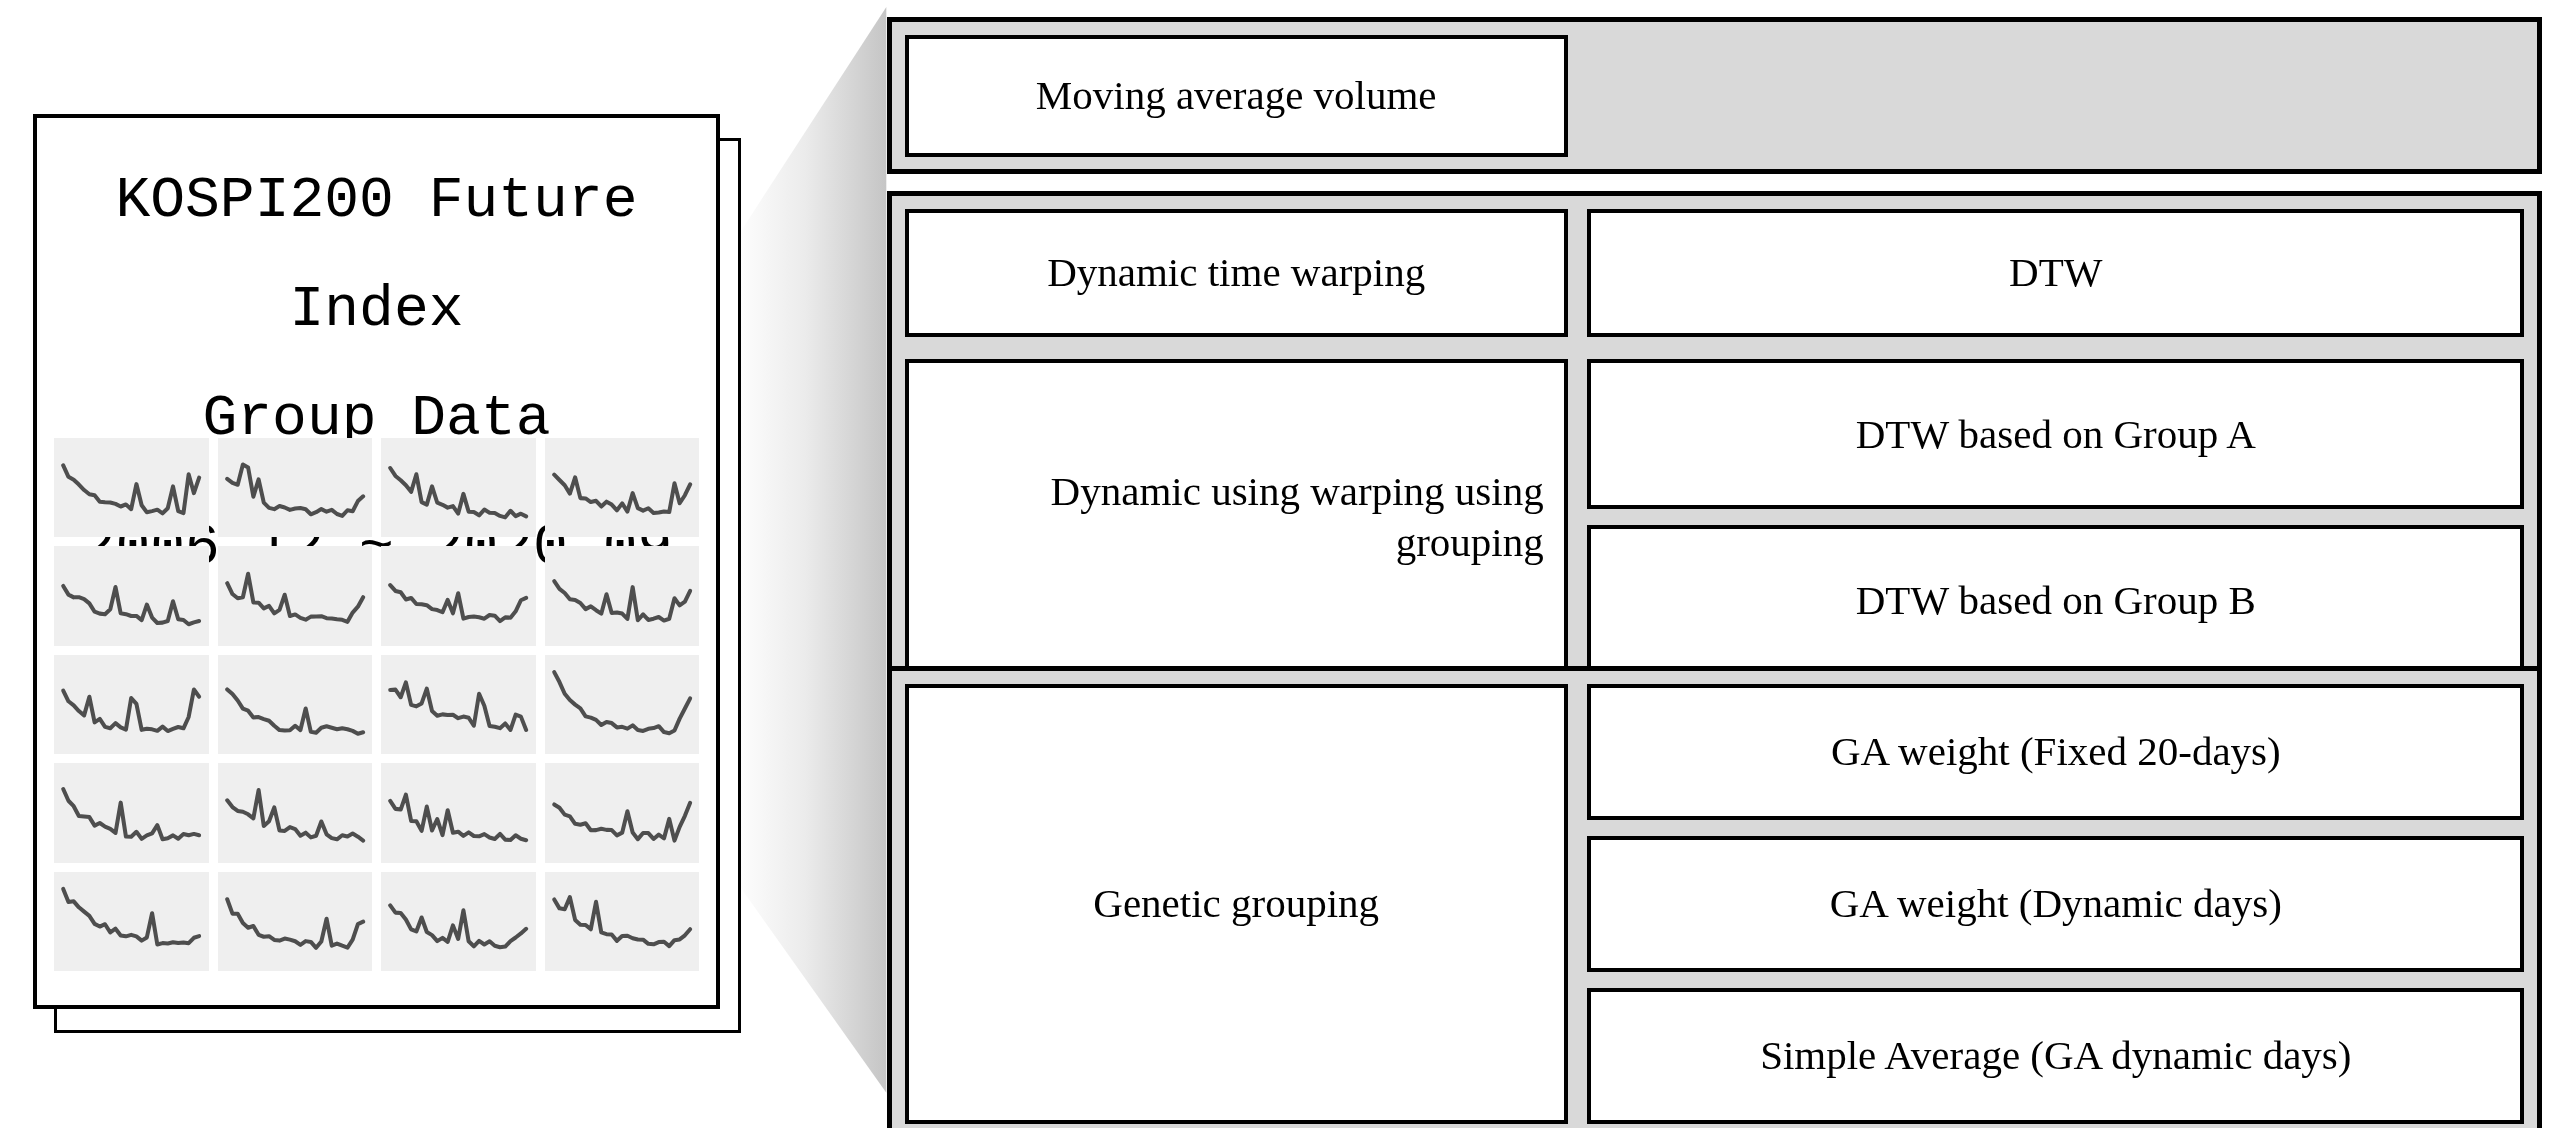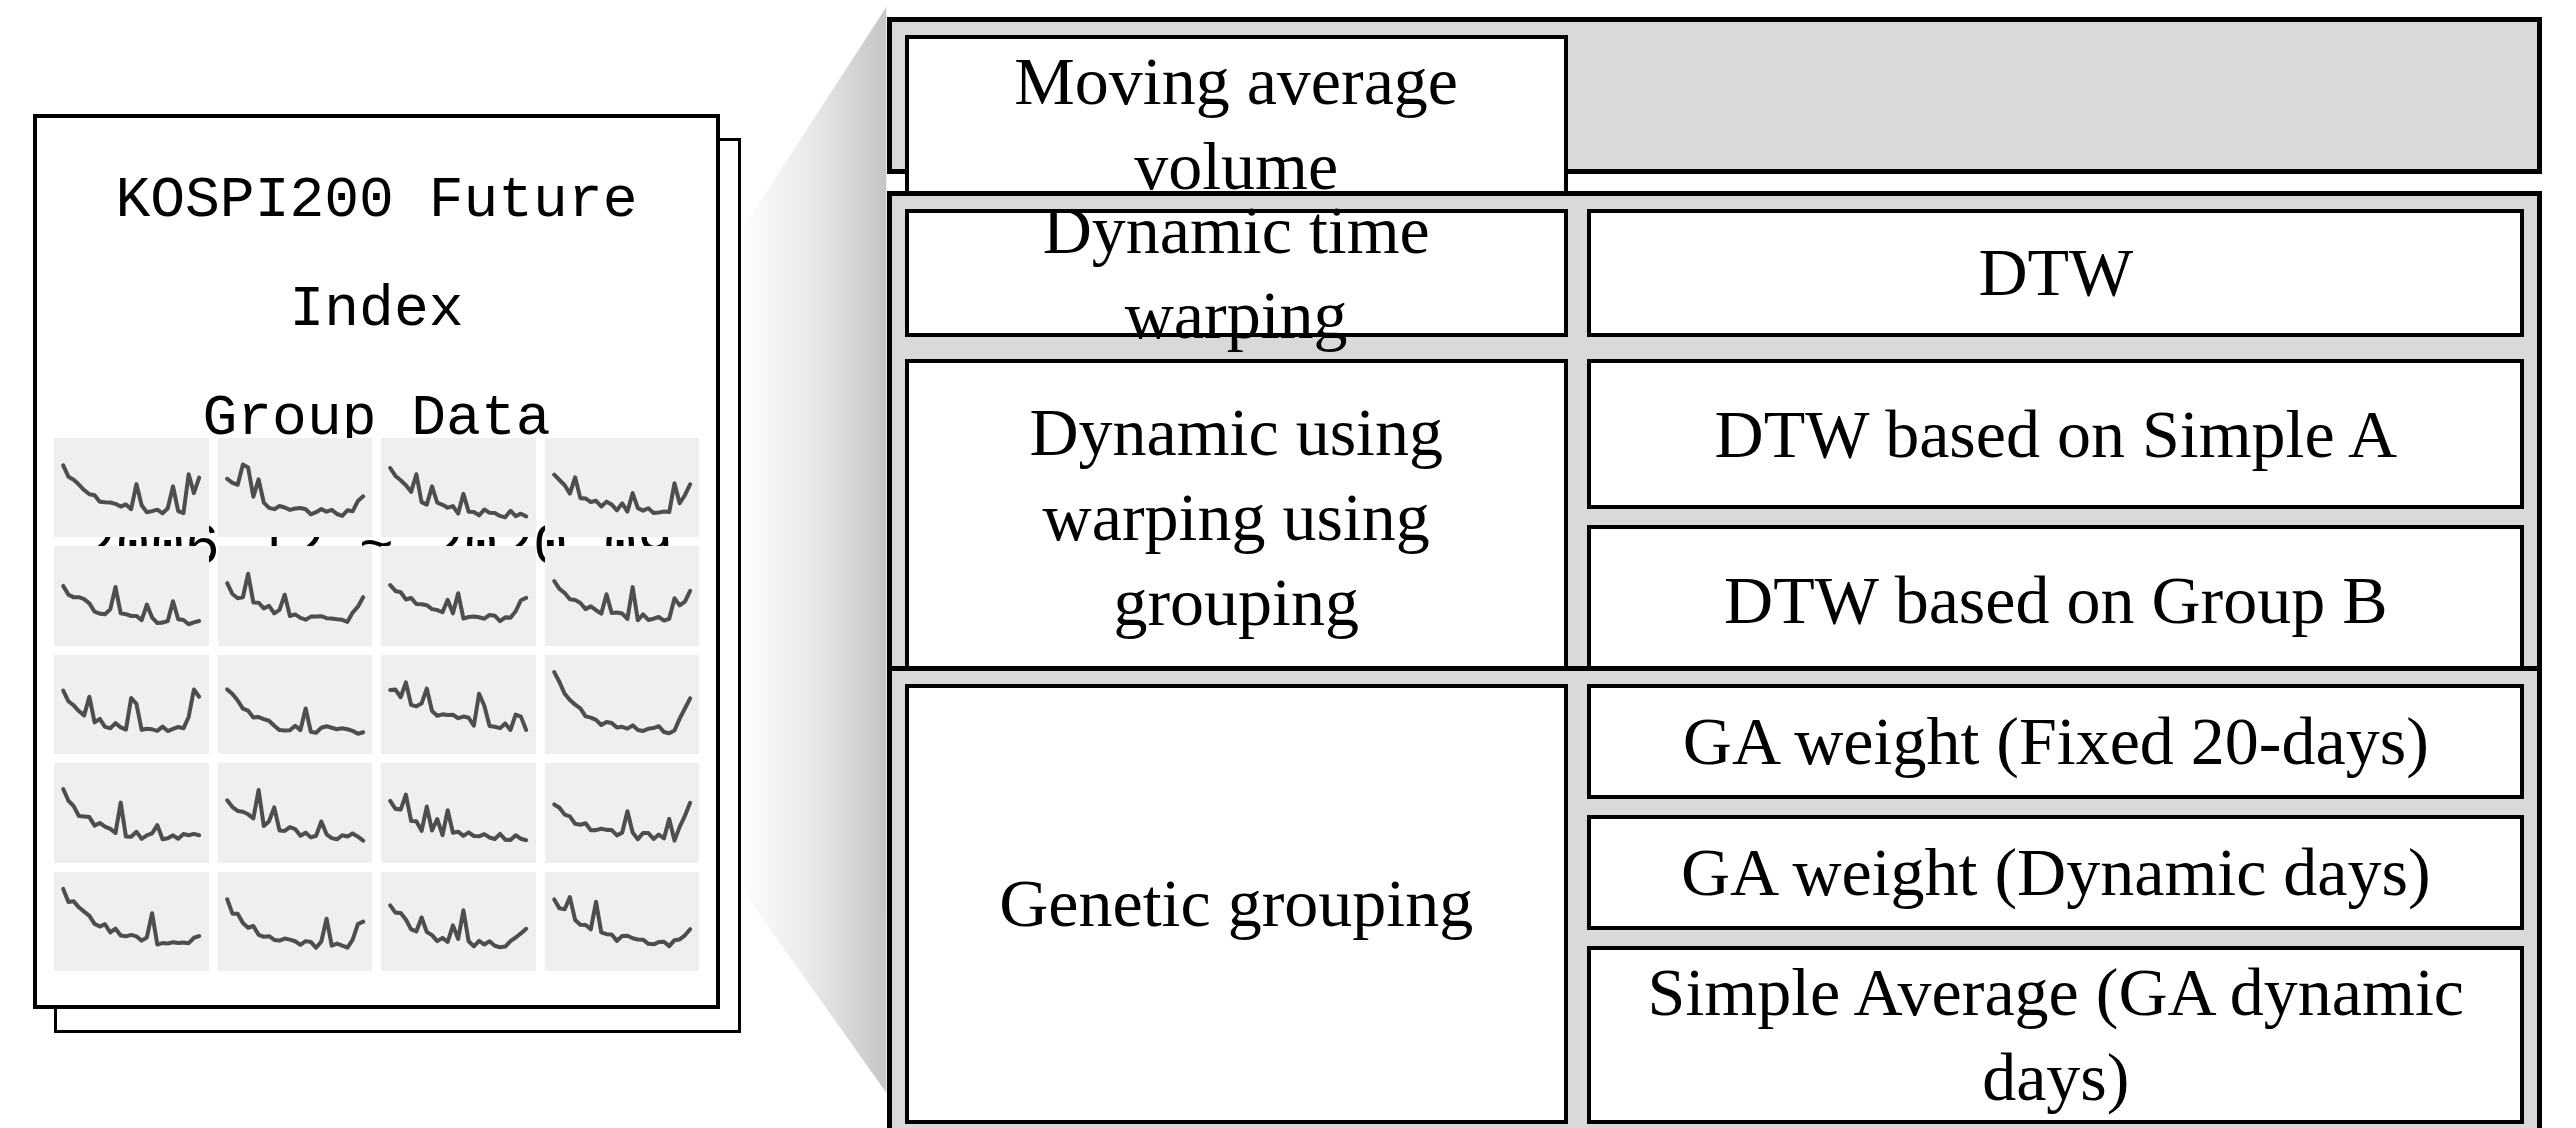--- a/index.html
+++ b/index.html
@@ -29,21 +29,21 @@
   #panel{position:absolute;left:887px;top:17.3px;width:1655px;height:1106px;z-index:2;}
   .group{background:#d9d9d9;border:5.2px solid #000;box-sizing:border-box;
          padding:12.7px;display:grid;grid-template-columns:663px 1fr;column-gap:19.6px;}
   #group-1{position:absolute;left:0;top:0;width:1655px;height:157px;}
   #group-2{position:absolute;left:0;top:174px;width:1655px;height:502px;
            grid-template-rows:128px 1fr;row-gap:22px;}
   #group-3{position:absolute;left:0;top:649px;width:1655px;height:475px;}
 
   .wbox{background:#ffffff;border:4px solid #000;box-sizing:border-box;
         display:flex;align-items:center;justify-content:center;
-        text-align:center;font-size:68px;line-height:1.25;padding:0 20px;}
+        text-align:right;font-size:41px;line-height:1.25;padding:0 20px;}
   .stack{display:flex;flex-direction:column;row-gap:16px;}
   .stack .wbox{flex:1 1 0;}
 </style>
 </head>
 <body>
 
 <div id="root">
 
   <svg id="beam" viewBox="0 0 4470 1959" preserveAspectRatio="none" aria-hidden="true">
     <defs>
@@ -132,21 +132,21 @@
 
     <section id="group-1" class="group">
       <div class="wbox">Moving average volume</div>
     </section>
 
     <section id="group-2" class="group">
       <div class="wbox">Dynamic time warping</div>
       <div class="wbox">DTW</div>
       <div class="wbox">Dynamic using warping using grouping</div>
       <div class="stack">
-        <div class="wbox">DTW based on Simple A</div>
+        <div class="wbox">DTW based on Group A</div>
         <div class="wbox">DTW based on Group B</div>
       </div>
     </section>
 
     <section id="group-3" class="group">
       <div class="wbox">Genetic grouping</div>
       <div class="stack">
         <div class="wbox">GA weight (Fixed 20-days)</div>
         <div class="wbox">GA weight (Dynamic days)</div>
         <div class="wbox">Simple Average (GA dynamic days)</div>

